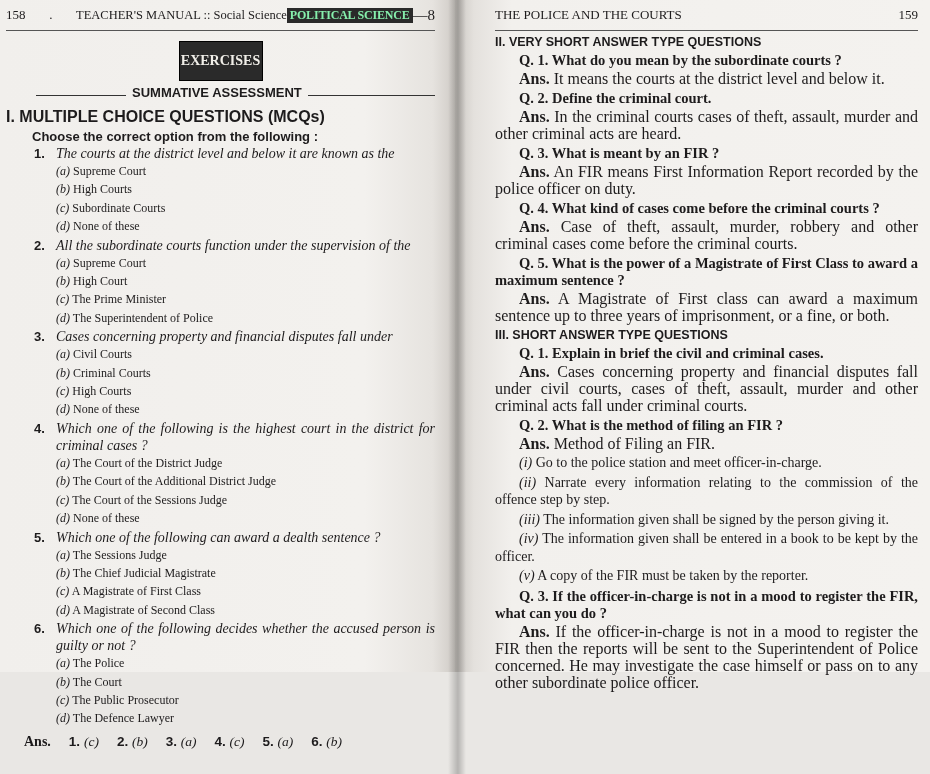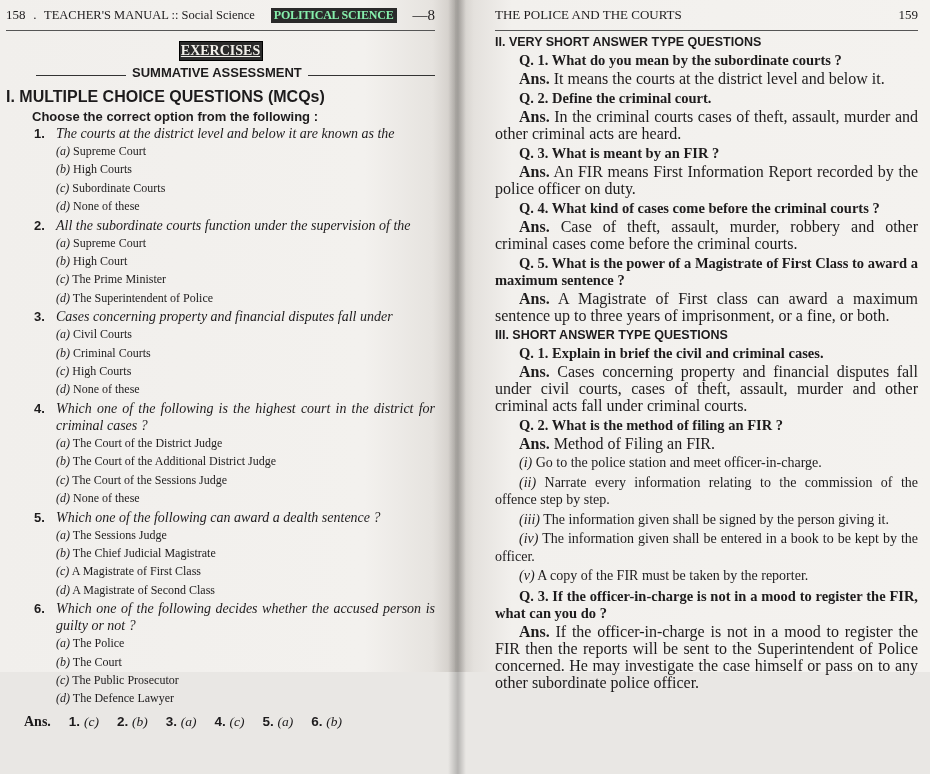--- a/index.html
+++ b/index.html
@@ -29,32 +29,32 @@
     background: linear-gradient(to right, rgba(0,0,0,0) 0%, rgba(0,0,0,0.18) 45%, rgba(0,0,0,0.22) 55%, rgba(0,0,0,0) 100%);
     pointer-events: none;
   }
 
   
   .run-head {
     display: flex; align-items: center; justify-content: space-between;
     height: 30px; border-bottom: 1px solid #555;
     font-size: 13px;
   }
-  .run-head .mid { display: flex; align-items: center; gap: 16px; font-size: 12.5px; }
+  .run-head .mid { display: flex; align-items: center; gap: 0; font-size: 12.5px; }
   .run-head .tag {
     background: #2a2a2a; color: #86efac; font-weight: bold;
     padding: 0 3px; font-size: 12px; letter-spacing: -0.2px;
   }
   .run-head .chap { font-size: 15px; }
   .page-right .run-head { justify-content: space-between; border-bottom: 1px solid #555; }
 
   .ex-box {
     margin: 10px auto 0; width: 82px; text-align: center;
     background: #2a2a2a; color: #f1efe9; font-weight: bold; font-size: 14px;
-    padding: 1px 0; border: 1px solid #000; text-decoration: underline;
+    padding: 11px 0; border: 1px solid #000;
   }
   .sum-row { display: flex; align-items: flex-end; margin-top: 4px; }
   .sum-row .line { flex: 0 0 90px; border-bottom: 1px solid #333; margin: 0 6px 4px 30px; }
   .sum-row .line.r { flex: 1; margin: 0 0 4px 6px; }
   .sum-title {
     font-family: "Liberation Sans", sans-serif; font-weight: bold; font-size: 13px;
   }
 
   .sec-head {
     font-family: "Liberation Sans", sans-serif; font-weight: bold; font-size: 16px;

